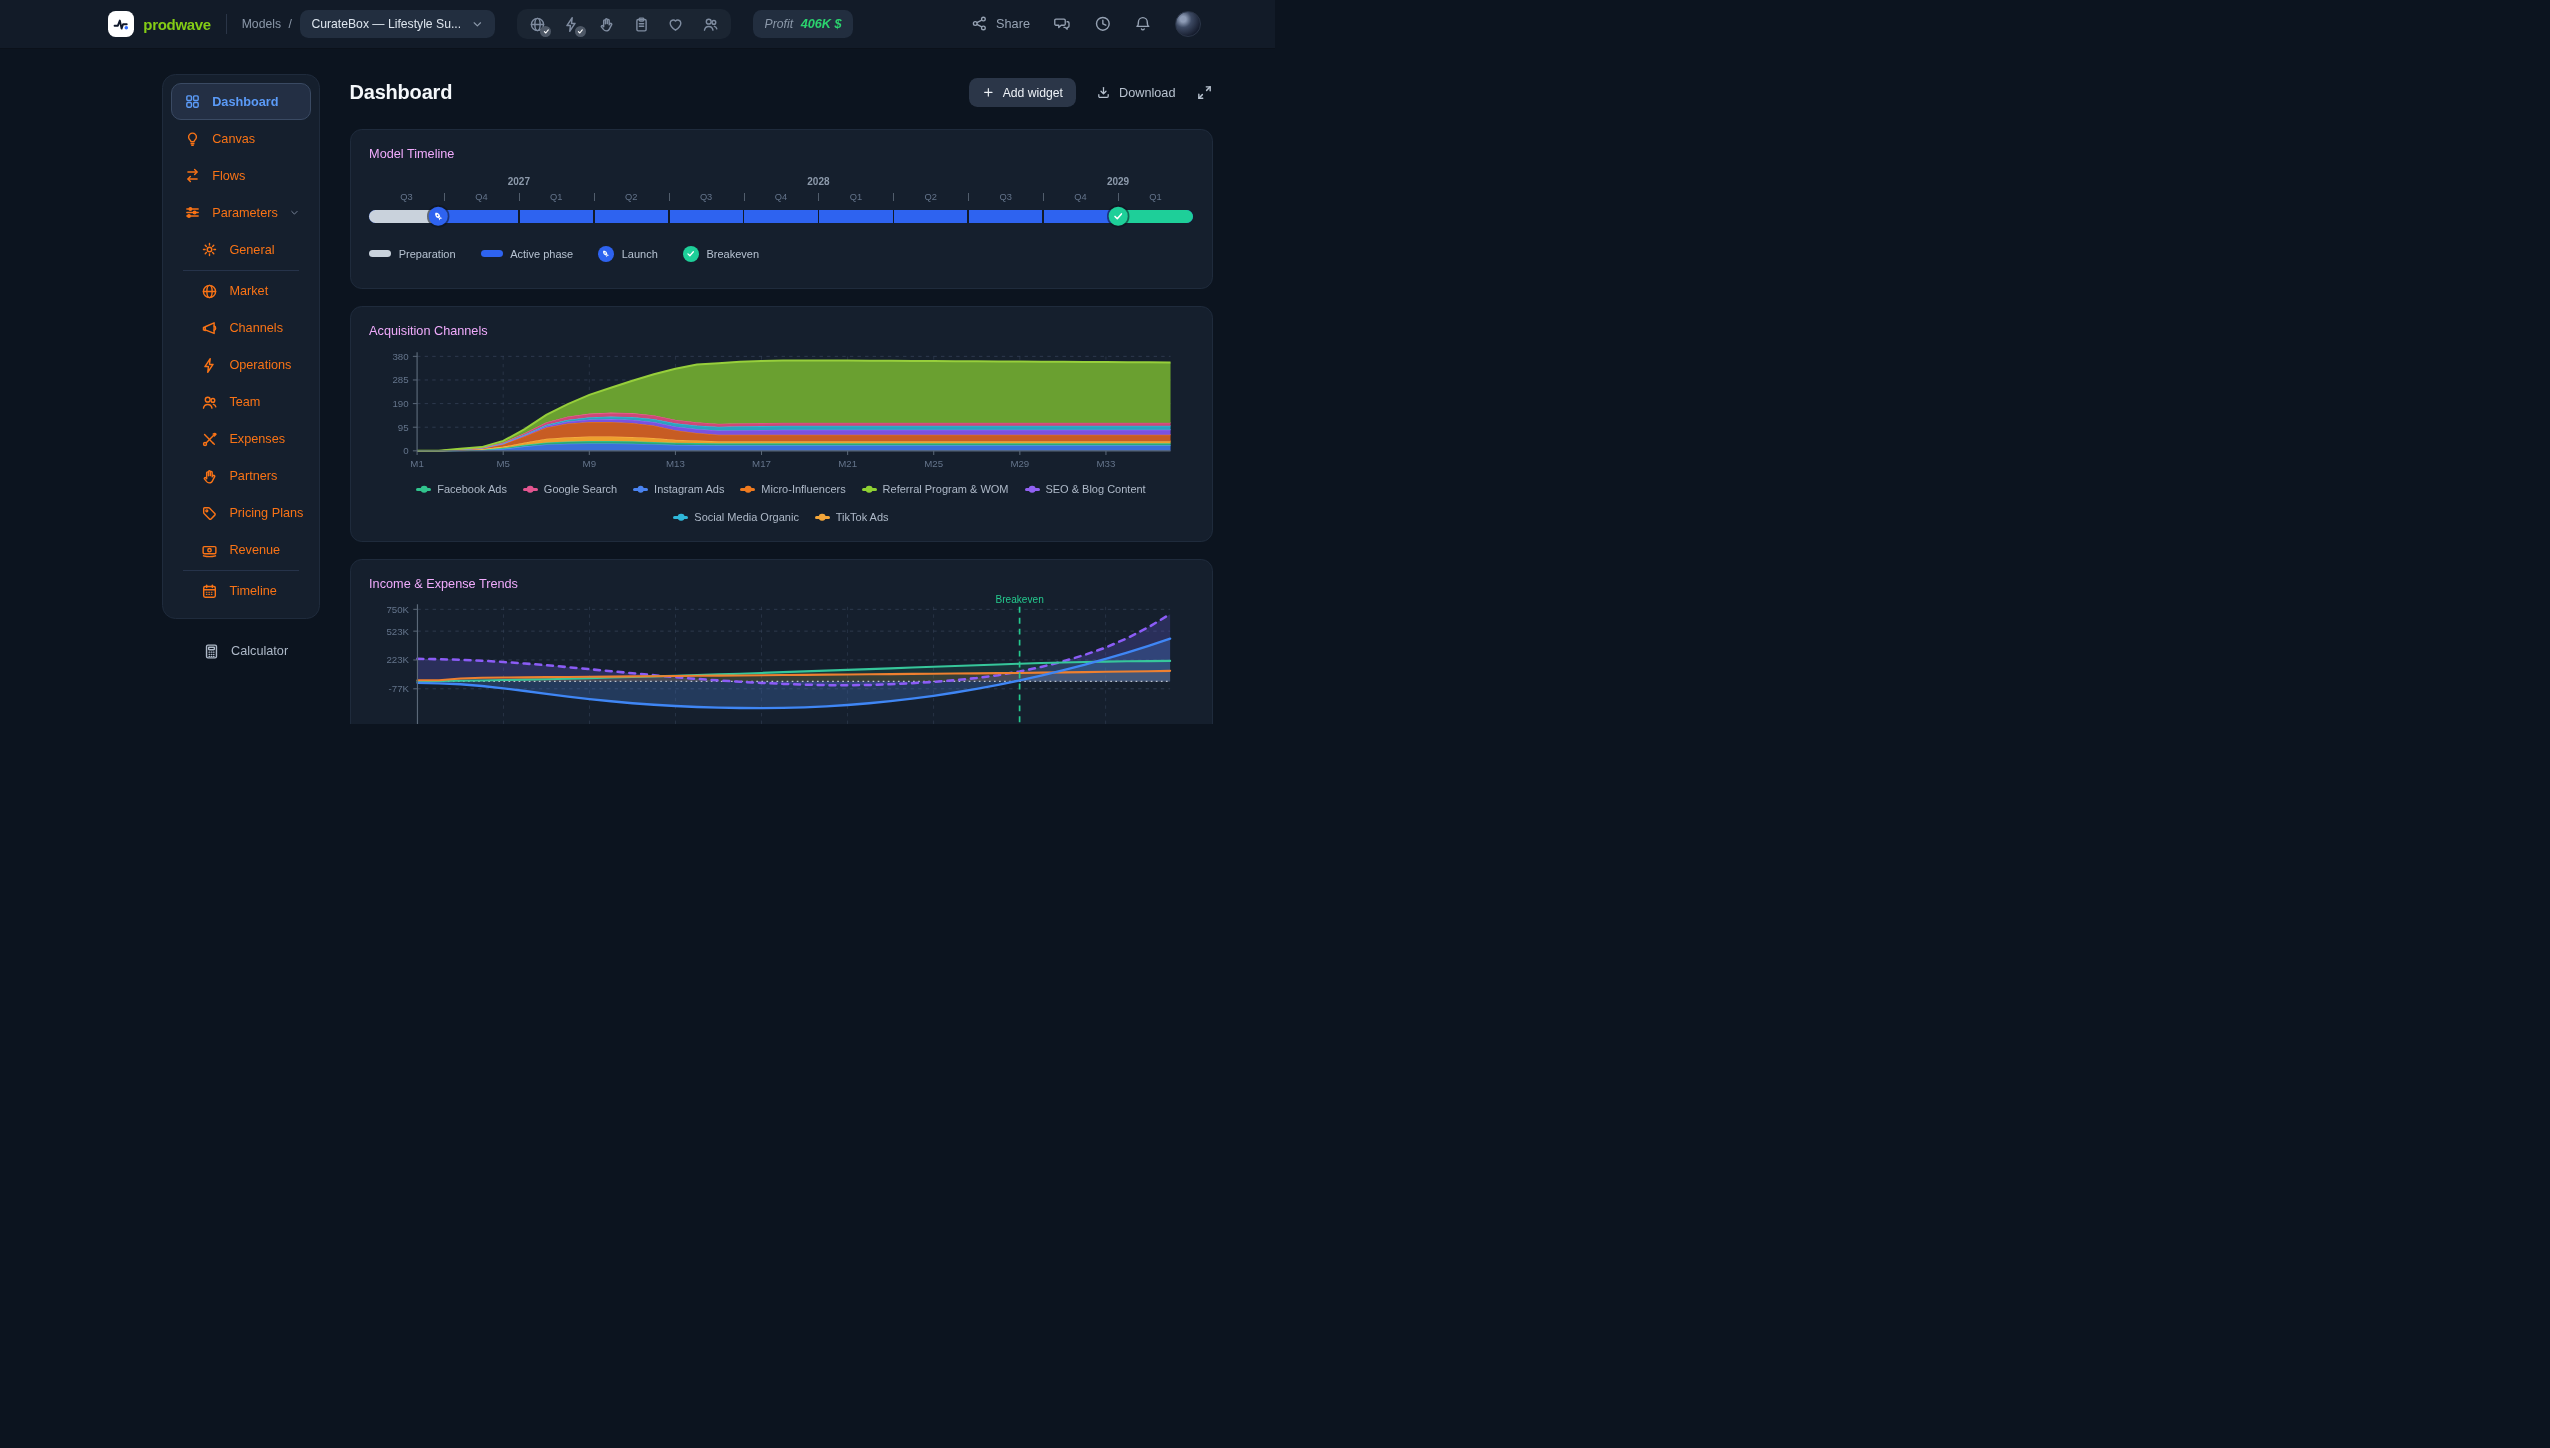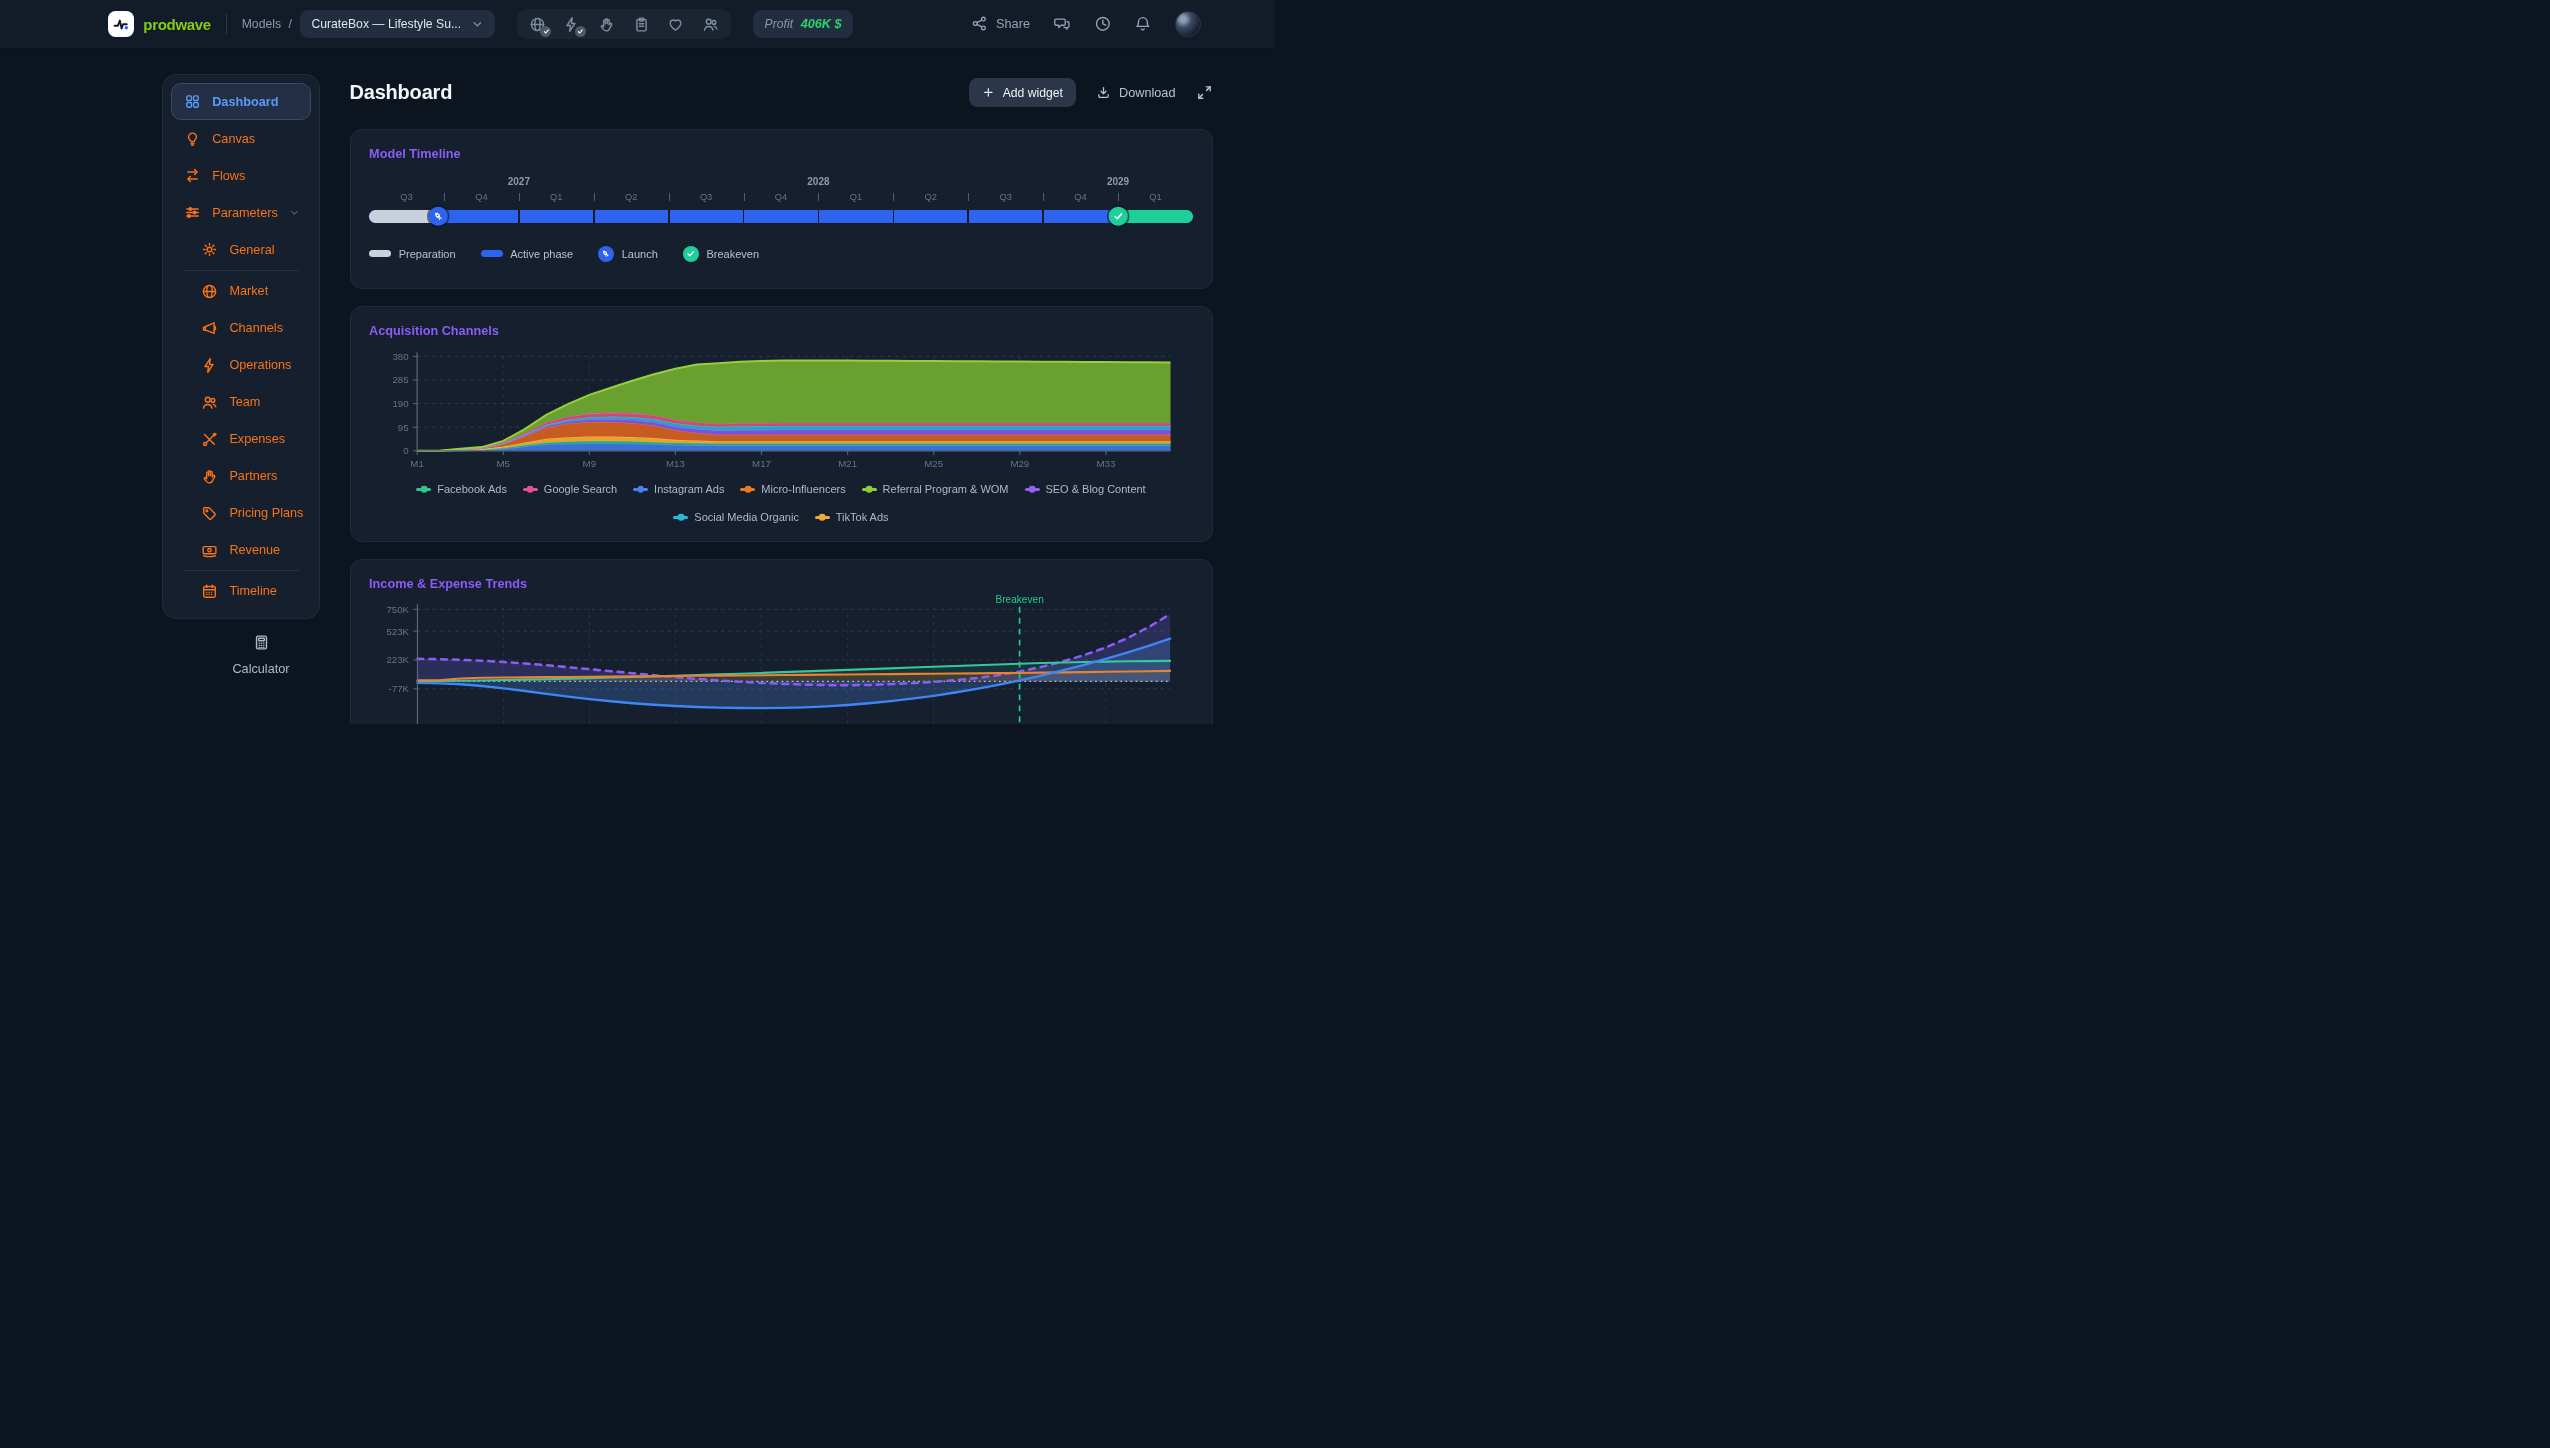--- a/index.html
+++ b/index.html
@@ -49,21 +49,21 @@
   .main-col{width:863px;margin:29px 111px 0 29.5px;flex:none;}
   .main-head{display:flex;align-items:center;margin-bottom:22px;}
   .page-title{font-size:20px;font-weight:800;color:#f5f8fb;letter-spacing:-0.2px;}
   .head-actions{margin-left:auto;display:flex;align-items:center;gap:20px;}
   .btn-add{background:#2b3648;border-radius:8.4px;padding:7.6px 13.5px;display:flex;align-items:center;gap:7.6px;
     font-size:12.2px;color:#eef2f7;cursor:pointer;}
   .btn-ghost{display:flex;align-items:center;gap:7.6px;font-size:12.7px;color:#b8c2cf;cursor:pointer;}
   .icon-btn{width:17px;height:17px;color:#b8c2cf;cursor:pointer;}
 
   .card{background:#151f2d;border:0.8px solid #1f2b3c;border-radius:11.8px;padding:17px 18.6px;margin-bottom:17px;}
-  .card-title{font-size:12.7px;font-weight:700;color:#8b5cf6;}
+  .card-title{font-size:12.7px;font-weight:400;color:#f0abfc;}
 
   
   #timeline-card{height:160px;}
   .tl-axis{position:relative;height:33px;margin-top:15px;}
   .tl-year{position:absolute;top:0;transform:translateX(-50%);font-size:10px;font-weight:700;color:#8d9aab;}
   .tl-q{position:absolute;top:16px;transform:translateX(-50%);font-size:9.3px;color:#64748b;}
   .tl-tick{position:absolute;top:17px;width:0.8px;height:7.6px;background:#515d6c;}
   .tl-bar{position:relative;height:12.7px;border-radius:6.7px;margin-top:0.8px;background:#2e63f0;}
   .tl-seg{position:absolute;top:0;bottom:0;}
   .tl-gap{position:absolute;top:0;bottom:0;width:1.7px;background:#121b28;}
@@ -347,21 +347,21 @@
               <line x1="8" y1="3" x2="8" y2="6.5"></line>
               <line x1="16" y1="3" x2="16" y2="6.5"></line>
               <line x1="3.8" y1="9.5" x2="20.2" y2="9.5"></line>
               <path d="M7.5 13h1M11 13h1M14.5 13h1M7.5 16h1M11 16h1M14.5 16h1" stroke-width="1.6"></path>
             </svg>
           </span>
           <span>Timeline</span>
         </div>
       </div>
     <div class="side-footer" id="sidebar-footer">
-        <div class="side-item" style="padding-left: 40px; flex-direction: column;">
+        <div class="side-item" style="padding-left: 40px;">
           <span class="s-ic">
             <svg viewBox="0 0 24 24" width="100%" height="100%" fill="none" stroke="currentColor" stroke-width="2" stroke-linecap="round" stroke-linejoin="round">
               <rect x="5" y="3" width="14" height="18" rx="2"></rect>
               <rect x="8" y="6" width="8" height="3.5" rx=".6"></rect>
               <path d="M8.5 13h.9M11.6 13h.9M14.7 13h.9M8.5 16h.9M11.6 16h.9M14.7 16h.9M8.5 19h.9M11.6 19h.9M14.7 19h.9" stroke-width="1.7"></path>
             </svg>
           </span>
           <span>Calculator</span>
         </div>
       </div>

